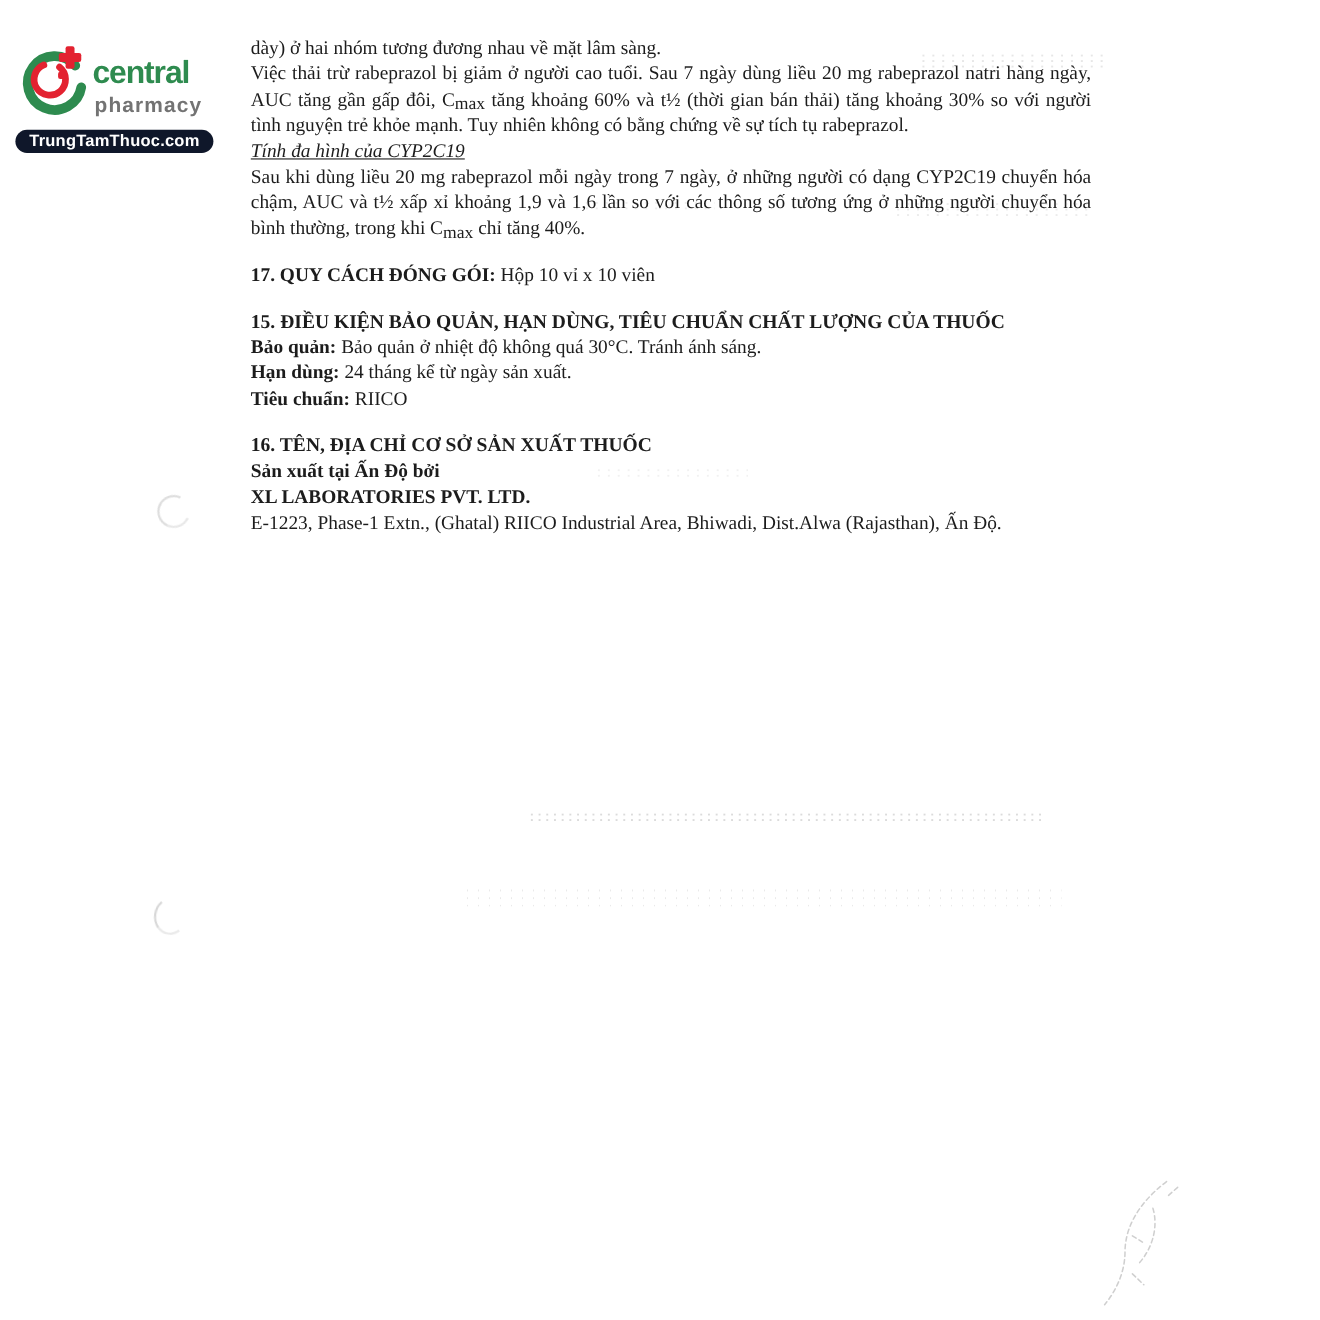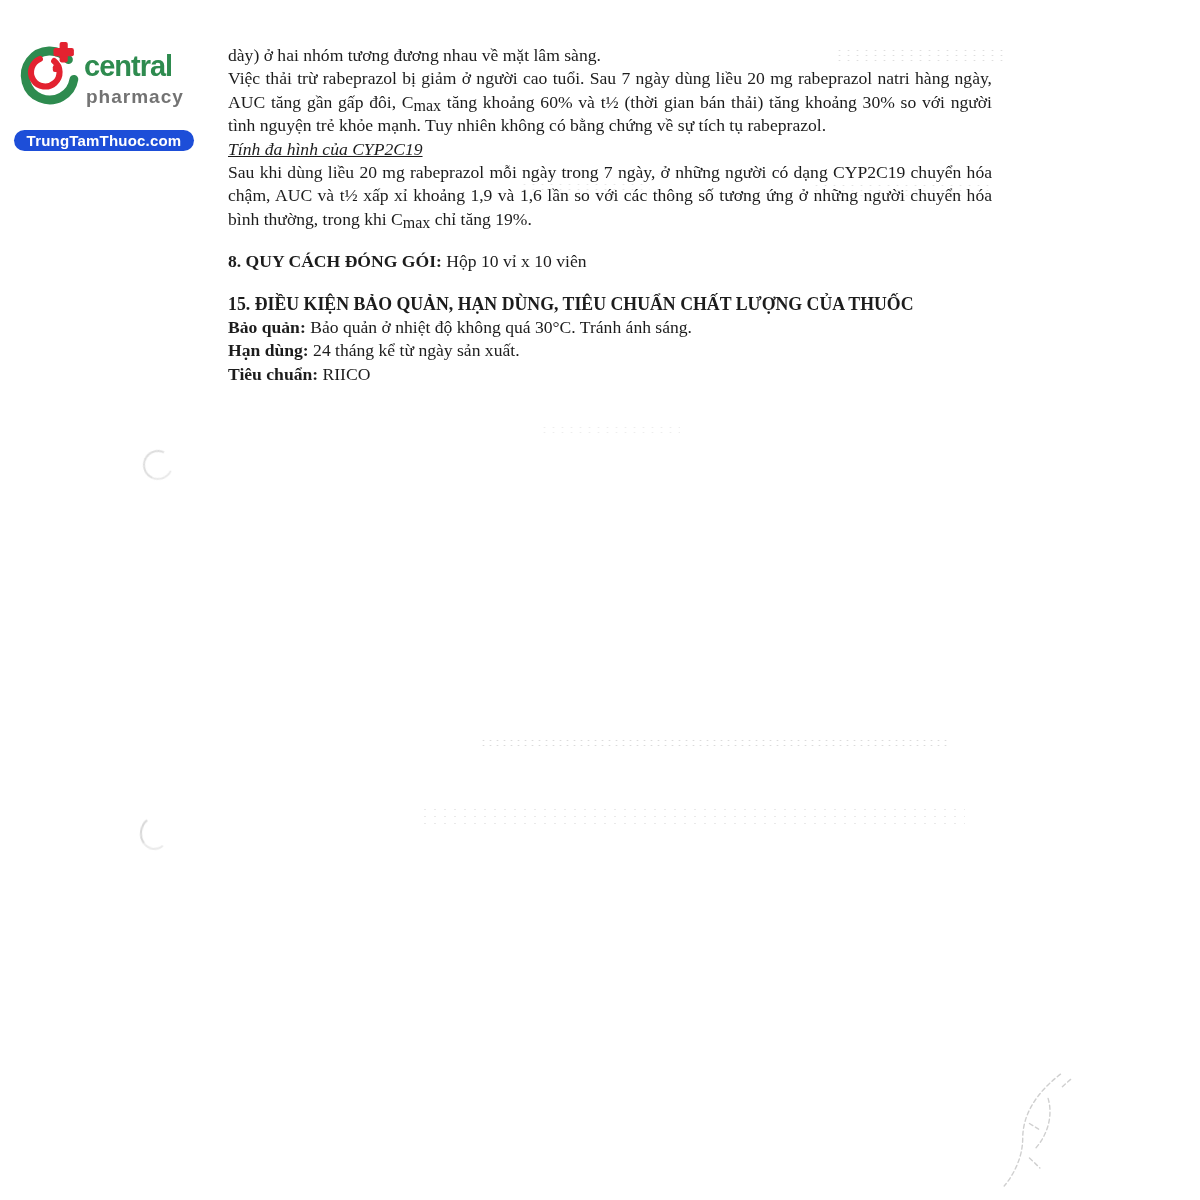--- a/index.html
+++ b/index.html
@@ -6,26 +6,26 @@
   html, body { width: 1200px; height: 1200px; background: #ffffff; overflow: hidden; }
   body { font-family: "Liberation Serif", serif; color: #1c1c1c; position: relative; }
 
   
   .logo { position: absolute; left: 12px; top: 40px; width: 210px; }
   .logo-row { display: flex; align-items: flex-start; }
   .logo-icon { width: 68px; height: 72px; flex: 0 0 68px; }
   .logo-text { margin-left: 4px; margin-top: 6px; font-family: "Liberation Sans", sans-serif; }
   .logo-brand { color: #2e8b4f; font-size: 29px; font-weight: bold; line-height: 40px; letter-spacing: -1px; }
   .logo-sub { color: #737373; font-size: 19px; font-weight: bold; letter-spacing: 1px; margin-top: 0px; margin-left: 2px; }
-  .logo-badge { margin-top: 18px; margin-left: 2px; width: 180px; height: 21px; background: #1d4ed8;
+  .logo-badge { margin-top: 6px; margin-left: 2px; width: 180px; height: 21px; background: #0f172a;
     border-radius: 11px; display: flex; align-items: center; justify-content: center; }
   .logo-badge span { color: #ffffff; font-family: "Liberation Sans", sans-serif; font-weight: bold; font-size: 15px; letter-spacing: 0.2px; }
 
   
-  .doc { position: absolute; left: 228px; top: 44px; width: 764px; font-size: 17.6px; line-height: 23.4px; }
+  .doc { position: absolute; left: 228px; top: 32px; width: 764px; font-size: 17.6px; line-height: 23.4px; }
   .doc p { text-align: justify; }
   .doc .oneline { text-align: left; }
   .subhead { font-style: italic; text-decoration: underline; font-size: 17.6px; }
   sub { font-size: 16px; vertical-align: -3px; line-height: 0; }
   .sec { margin-top: 19px; }
   .sec-title { font-weight: bold; white-space: nowrap; font-size: 17.8px; }
   .kv strong { font-weight: bold; }
   .nowrap { white-space: nowrap; }
 
   
@@ -80,39 +80,45 @@
 
 <div class="doc">
 
   <p class="oneline">dày) ở hai nhóm tương đương nhau về mặt lâm sàng.</p>
 
 
   <p><span>Việc thải trừ rabeprazol bị giảm ở người cao tuổi. Sau 7 ngày dùng liều 20 mg rabeprazol natri hàng ngày, AUC tăng gần gấp đôi, C</span><sub>max</sub><span> tăng khoảng 60% và t½ (thời gian bán thải) tăng khoảng 30% so với người tình nguyện trẻ khỏe mạnh. Tuy nhiên không có bằng chứng về sự tích tụ rabeprazol.</span></p>
 
   <div class="subhead">Tính đa hình của CYP2C19</div>
 
-  <p><span>Sau khi dùng liều 20 mg rabeprazol mỗi ngày trong 7 ngày, ở những người có dạng CYP2C19 chuyển hóa chậm, AUC và t½ xấp xỉ khoảng 1,9 và 1,6 lần so với các thông số tương ứng ở những người chuyển hóa bình thường, trong khi C</span><sub>max</sub><span> chỉ tăng 19%.</span></p>
+  <p><span>Sau khi dùng liều 20 mg rabeprazol mỗi ngày trong 7 ngày, ở những người có dạng CYP2C19 chuyển hóa chậm, AUC và t½ xấp xỉ khoảng 1,9 và 1,6 lần so với các thông số tương ứng ở những người chuyển hóa bình thường, trong khi C</span><sub>max</sub><span> chỉ tăng 40%.</span></p>
 
   <div class="sec kv nowrap">
-    <strong>8. QUY CÁCH ĐÓNG GÓI:</strong><span> Hộp 10 vỉ x 10 viên</span>
+    <strong>17. QUY CÁCH ĐÓNG GÓI:</strong><span> Hộp 10 vỉ x 10 viên</span>
   </div>
 
   <div class="sec">
     <div class="sec-title">15. ĐIỀU KIỆN BẢO QUẢN, HẠN DÙNG, TIÊU CHUẨN CHẤT LƯỢNG CỦA THUỐC</div>
     <div class="kv">
       <strong>Bảo quản:</strong><span> Bảo quản ở nhiệt độ không quá 30°C. Tránh ánh sáng.</span>
     </div>
     <div class="kv">
       <strong>Hạn dùng:</strong><span> 24 tháng kể từ ngày sản xuất.</span>
     </div>
     <div class="kv">
       <strong>Tiêu chuẩn:</strong><span> RIICO</span>
     </div>
   </div>
 
+  <div class="sec">
+    <div class="sec-title">16. TÊN, ĐỊA CHỈ CƠ SỞ SẢN XUẤT THUỐC</div>
+    <div style="font-weight:bold">Sản xuất tại Ấn Độ bởi</div>
+    <div style="font-weight:bold">XL LABORATORIES PVT. LTD.</div>
+    <div class="nowrap">E-1223, Phase-1 Extn., (Ghatal) RIICO Industrial Area, Bhiwadi, Dist.Alwa (Rajasthan), Ấn Độ.</div>
+  </div>
 
 </div>
 
 <div class="hole hole1"></div>
 <div class="hole hole2"></div>
 
 <div class="speck speck-a"></div>
 <div class="speck speck-b"></div>
 <div class="speck speck-c"></div>
 <div class="speck speck-d"></div>

